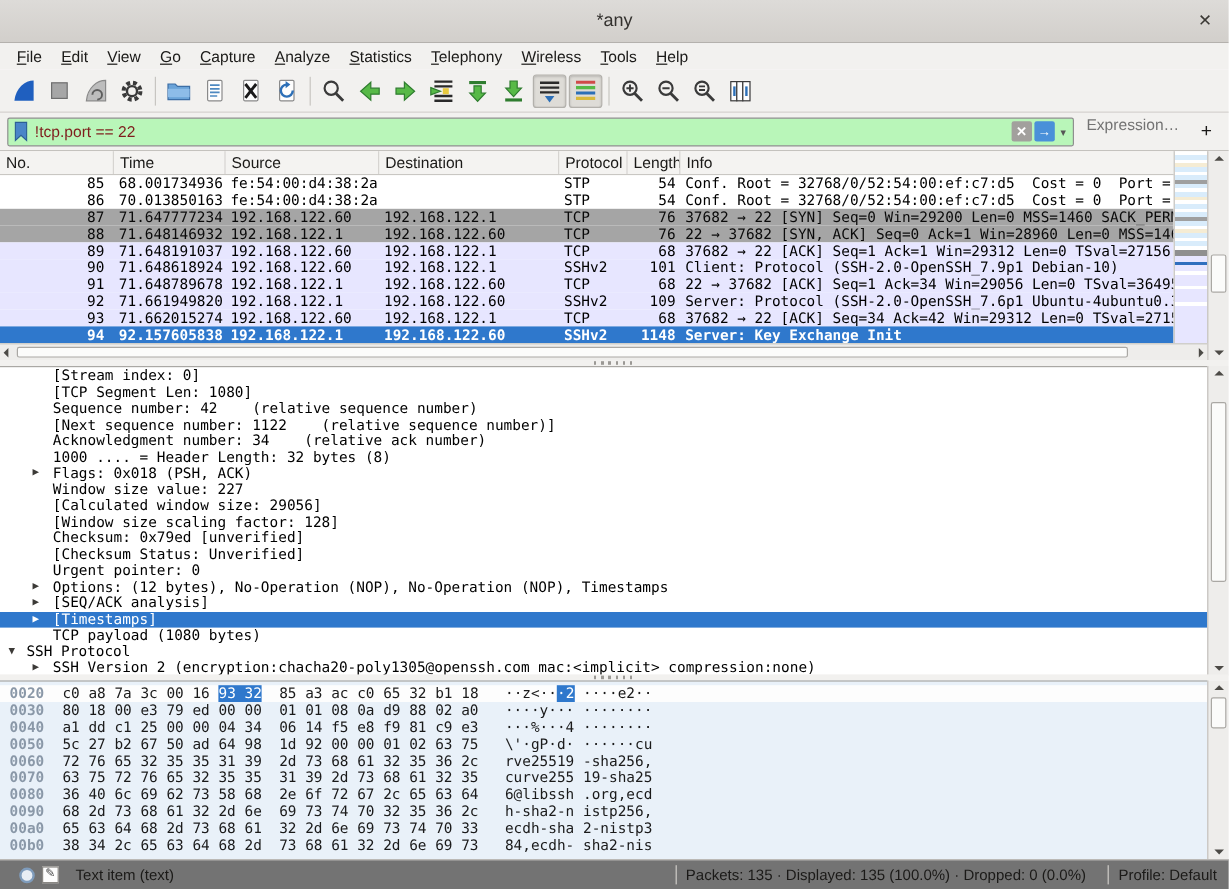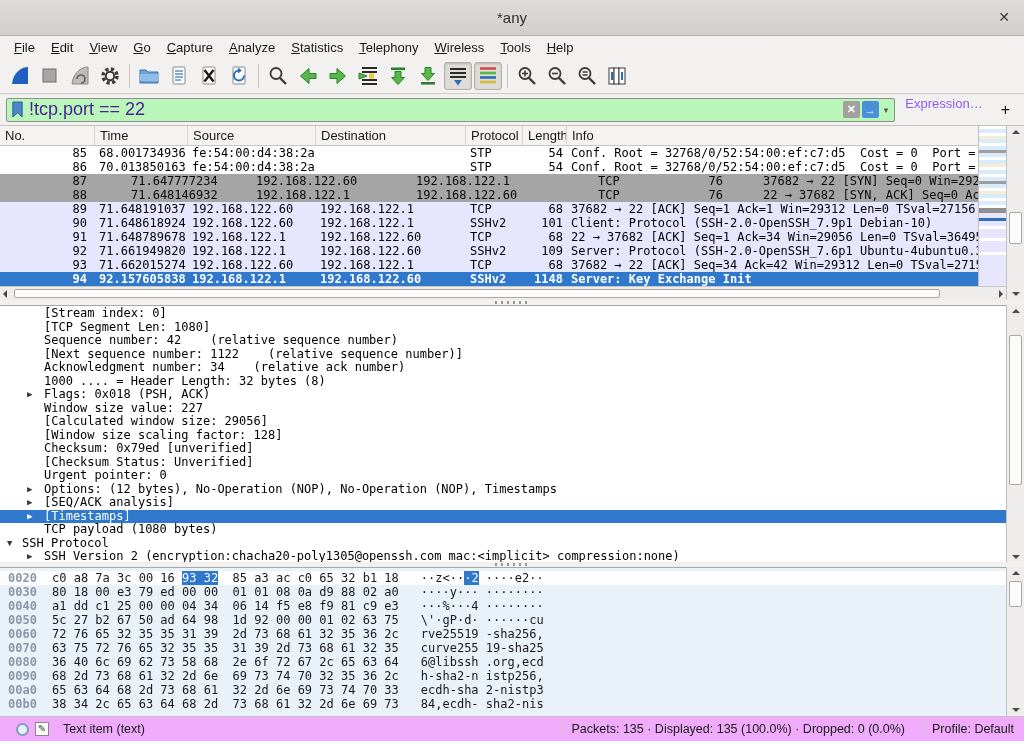--- a/index.html
+++ b/index.html
@@ -25,48 +25,48 @@
     background:#f2f1ef; border-bottom:1px solid #cfcdc9; display:flex; align-items:center; padding-left:5px; }
   .tbtn { width:28px; height:28px; display:flex; align-items:center; justify-content:center; margin:0 1px; border:1px solid transparent; border-radius:3px; }
   .tbtn.pressed { background:#dedcd7; border:1px solid #b3b1ac; box-shadow:inset 0 1px 2px rgba(0,0,0,.18); }
   .tsep { width:1px; height:24px; background:#c7c5c1; margin:0 4px; }
 
   
   .filterbar { position:absolute; left:0; top:94px; width:1024px; height:32px;
     background:#f2f1ef; border-bottom:1px solid #c4c2be; display:flex; align-items:center; padding:0 6px; }
   .filter-field { flex:1; height:24px; background:#b9f6b9; border:1px solid #8f8f8f; border-radius:2px;
     display:flex; align-items:center; padding:0 3px; }
-  .filter-text { flex:1; font-size:18px; color:#4c1d95; padding-left:4px; background:transparent; border:none; outline:none; font-family:"Liberation Sans",sans-serif; }
+  .filter-text { flex:1; font-size:13px; color:#7f1d1d; padding-left:4px; background:transparent; border:none; outline:none; font-family:"Liberation Sans",sans-serif; }
   .fbtn { width:17px; height:17px; border-radius:2px; display:flex; align-items:center; justify-content:center;
     color:#fff; font-size:11px; font-weight:bold; margin-left:2px; }
   .fbtn.clear { background:#a2a09d; }
   .fbtn.apply { background:#4a90d9; }
   .fcaret { font-size:9px; color:#555; margin:0 3px 0 5px; }
-  .expr { font-size:13px; color:#8b5cf6; margin:0 10px 12px 10px; }
+  .expr { font-size:13px; color:#737373; margin:0 10px 12px 10px; }
   .addf { font-size:16px; color:#1b1a18; padding:0 8px; }
 
   
   .plist-header { position:absolute; left:0; top:126px; width:978px; height:20px;
     background:#f4f3f1; border-bottom:1px solid #c9c7c3; display:flex; font-size:13px; color:#1b1a18; }
   .plist-header .hc { border-right:1px solid #d6d4d1; padding:2px 0 0 5px; overflow:hidden; white-space:nowrap; }
   .rows { position:absolute; left:0; top:146px; width:978px; height:140px; overflow:hidden;
     font-family:"DejaVu Sans Mono", monospace; font-size:12px; }
   .prow { display:flex; height:14px; line-height:14px; white-space:pre; }
   .prow .c { overflow:hidden; white-space:pre; flex-shrink:0; }
   .c.no  { width:95px;  text-align:right; padding-right:8px; }
   .c.time{ width:93px;  padding-left:4px; }
   .c.src { width:128px; padding-left:4px; }
   .c.dst { width:150px; padding-left:4px; }
   .c.proto{ width:57px; padding-left:4px; }
   .c.len { width:44px;  text-align:right; padding-right:4px; }
   .c.info{ flex:1; padding-left:4px; }
   .hc.no  { width:95px; } .hc.time{ width:93px; } .hc.src { width:128px; }
   .hc.dst { width:150px; } .hc.proto{ width:57px; } .hc.len { width:44px; } .hc.info{ flex:1; border-right:none; }
   .r-white { background:#ffffff; color:#000; }
-  .r-gray  { background:#a5a5a5; color:#0a0a0a;gap:32px; }
+  .r-gray  { background:#a5a5a5; color:#0a0a0a; }
   .r-lav   { background:#e7e6ff; color:#000; }
   .r-sel   { background:#2f78cc; color:#fff;font-weight:bold; }
 
   
   .minimap { position:absolute; left:978px; top:126px; width:28px; height:160px; border-left:1px solid #c2c0bc;
     background:linear-gradient(to bottom,
       #ffffff 0 3px,#d9ecfb 3px 7px,#ffffff 7px 10px,#f5ecd4 10px 13px,#d9ecfb 13px 17px,
       #ffffff 17px 20px,#d9ecfb 20px 24px,#9f9f9f 24px 27px,#d9ecfb 27px 31px,#ffffff 31px 34px,
       #d9ecfb 34px 38px,#f5ecd4 38px 41px,#ffffff 41px 44px,#d9ecfb 44px 48px,#ffffff 48px 51px,
       #d9ecfb 51px 55px,#9f9f9f 55px 58px,#d9ecfb 58px 62px,#ffffff 62px 65px,#f5ecd4 65px 68px,
@@ -105,21 +105,21 @@
     color:#1a1a1a; overflow:hidden; padding-top:3px; }
   .hrow { height:14px; line-height:14px; white-space:pre; padding-left:8px; }
   .hrow.active { background:#fdfdfd; }
   .off { display:inline-block; width:44px; color:#8a98a8;font-weight:bold; }
   .hx, .asc { white-space:pre; }
   .asc-start { margin-left:22px; }
   .hl { background:#2f78cc; color:#fff; }
   .hl:empty { background:none; }
 
   
-  .statusbar { position:absolute; left:0; top:716px; width:1024px; height:25px; background:#f0abfc;
+  .statusbar { position:absolute; left:0; top:716px; width:1024px; height:25px; background:#737373;
     border-top:1px solid #c6c4c0; display:flex; align-items:center; font-size:12.5px; color:#1b1a18; }
   .sb-circle { width:13px; height:13px; border-radius:50%; border:2px solid #7f9cbc; background:#e8eef5; margin:0 6px 0 16px; }
   .sb-note { width:14px; height:14px; background:#fdfdfd; border:1px solid #8a8884; font-size:10px; line-height:12px;
     text-align:center; margin-right:14px; }
   .sb-note::before { content:"✎"; color:#444; }
   .sb-left-text { flex:1; }
   .sb-sep { width:1px; height:16px; background:#cfcdc9; margin:0 8px; }
   .sb-right { display:flex; align-items:center; margin-right:10px; }
 
   svg { display:block; }

